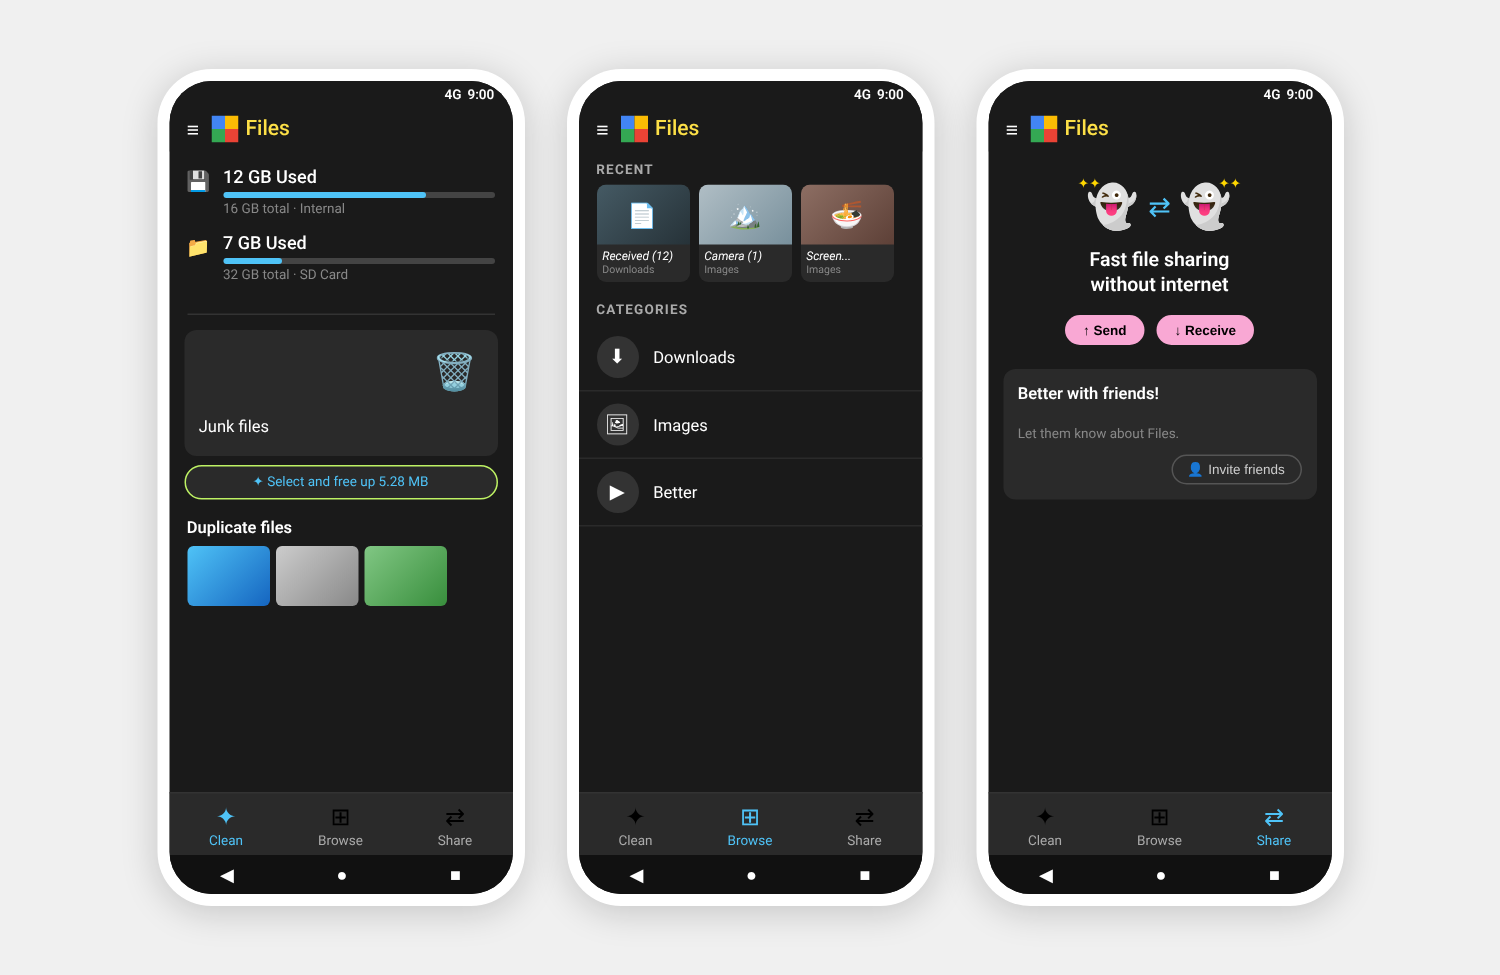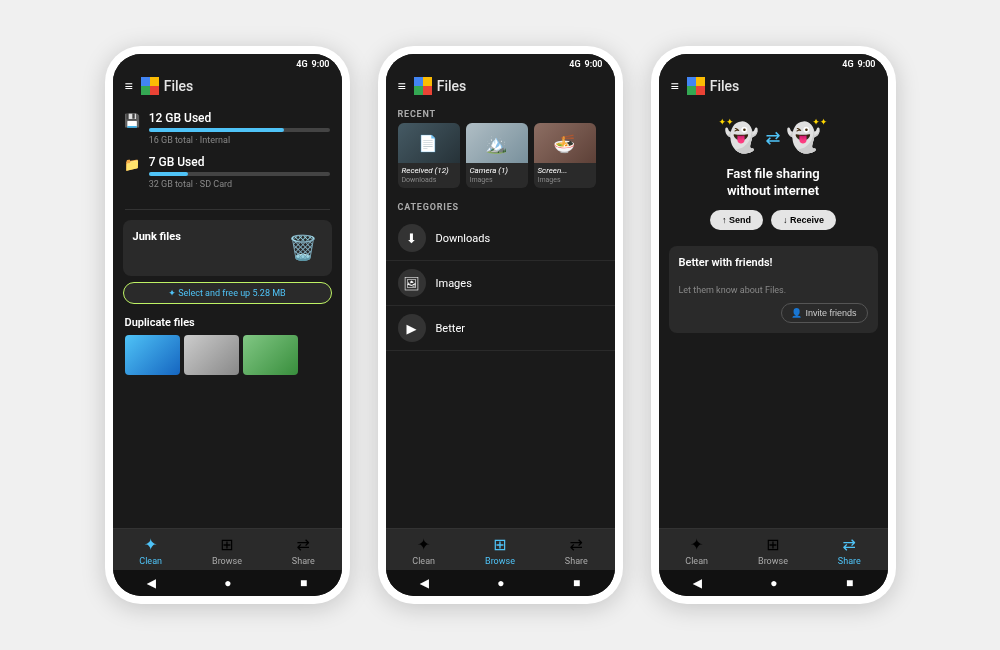--- a/index.html
+++ b/index.html
@@ -67,21 +67,21 @@
     .app-bar-logo {
       display: flex;
       align-items: center;
       gap: 5px;
     }
     .logo-icon {
       width: 18px;
       height: 18px;
     }
     .app-title {
-      color: #e5e5e5;
+      color: #fde047;
       font-size: 14px;
       font-weight: 500;
     }
     
     .screen-content {
       flex: 1;
       overflow: hidden;
       display: flex;
       flex-direction: column;
     }
@@ -177,21 +177,21 @@
     .junk-card {
       margin: 6px 10px;
       background: #2a2a2a;
       border-radius: 8px;
       padding: 10px;
       display: flex;
       align-items: flex-start;
       gap: 8px;
     }
     .junk-text { flex: 1; }
-    .junk-title { color: #fff; font-size: 11px; font-weight: 700; margin-bottom: 3px; }
+    .junk-title { color: #fff; font-size: 11px; font-weight: 400; margin-bottom: 3px; margin-top: 48px; }
     .junk-desc { color: #888; font-size: 9px; line-height: 1.3; }
     .junk-img {
       width: 36px;
       height: 36px;
       display: flex;
       align-items: center;
       justify-content: center;
       font-size: 24px;
     }
     .clean-btn {
@@ -308,21 +308,21 @@
       font-weight: 600;
       text-align: center;
       line-height: 1.3;
       margin-bottom: 10px;
     }
     .share-actions {
       display: flex;
       gap: 8px;
     }
     .share-action-btn {
-      background: #e5e5e5;
+      background: #f9a8d4;
       color: #000;
       border: none;
       border-radius: 20px;
       padding: 5px 12px;
       font-size: 9px;
       font-weight: 600;
       cursor: pointer;
       display: flex;
       align-items: center;
       gap: 4px;

